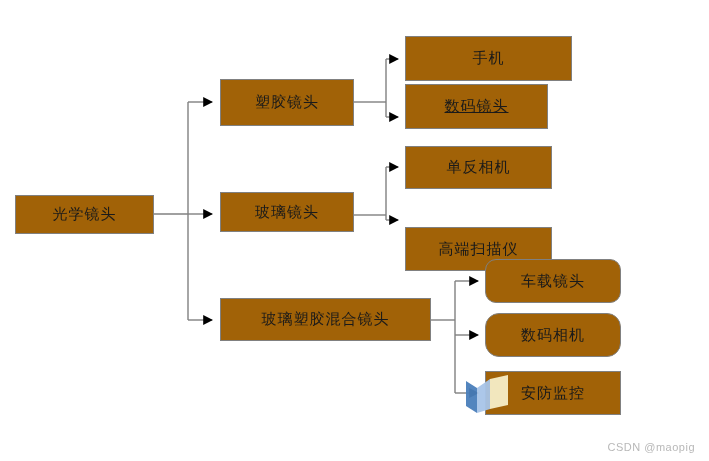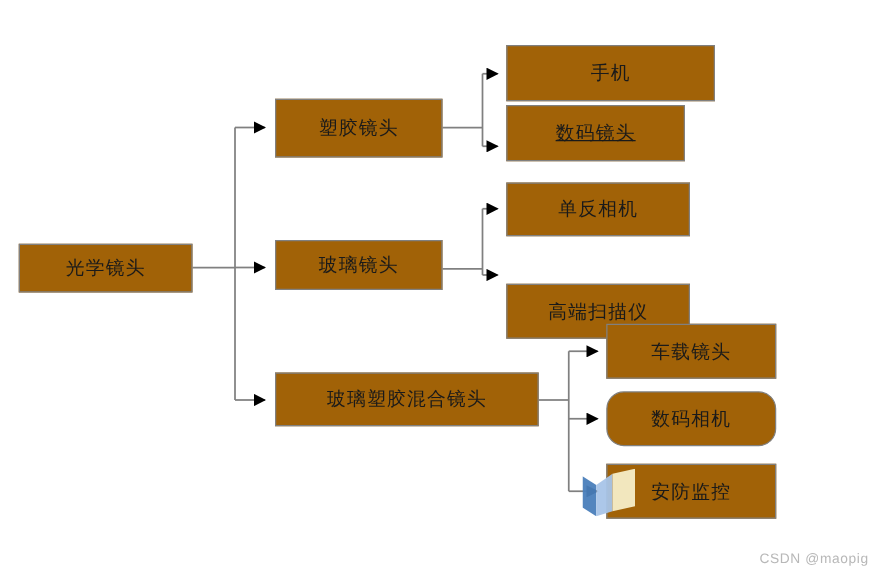--- a/index.html
+++ b/index.html
@@ -34,21 +34,21 @@
     white-space: nowrap;
   }
   .node.root       { left: 15px;  top: 195px; width: 139px; height: 39px; }
   .node.plastic    { left: 220px; top: 79px;  width: 134px; height: 47px; }
   .node.glass      { left: 220px; top: 192px; width: 134px; height: 40px; }
   .node.hybrid     { left: 220px; top: 298px; width: 211px; height: 43px; text-align: center; }
   .node.phone      { left: 405px; top: 36px;  width: 167px; height: 45px; }
   .node.digilens   { left: 405px; top: 84px;  width: 143px; height: 45px; text-decoration: underline; }
   .node.dslr       { left: 405px; top: 146px; width: 147px; height: 43px; }
   .node.scanner    { left: 405px; top: 198px; width: 147px; height: 44px; margin-top: 29px; }
-  .node.vehicle    { left: 485px; top: 259px; width: 136px; height: 44px; }
+  .node.vehicle    { left: 485px; top: 259px; width: 136px; height: 44px; border-radius: 11px; }
   .node.digicam    { left: 485px; top: 313px; width: 136px; height: 44px; border-radius: 14px; }
   .node.security   { left: 485px; top: 371px; width: 136px; height: 44px; }
 
   .watermark {
     position: absolute;
     left: 466px;
     top: 371px;
     width: 210px;
     height: 52px;
     pointer-events: none;

